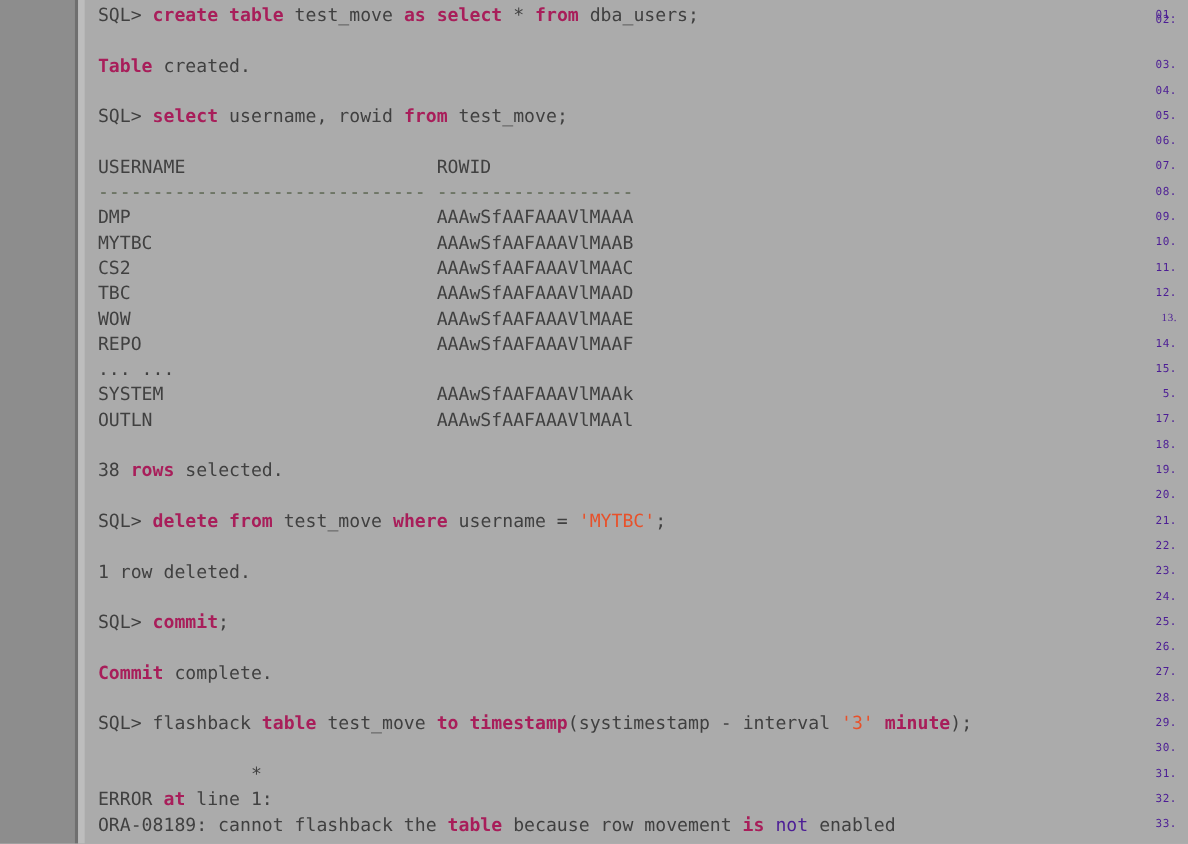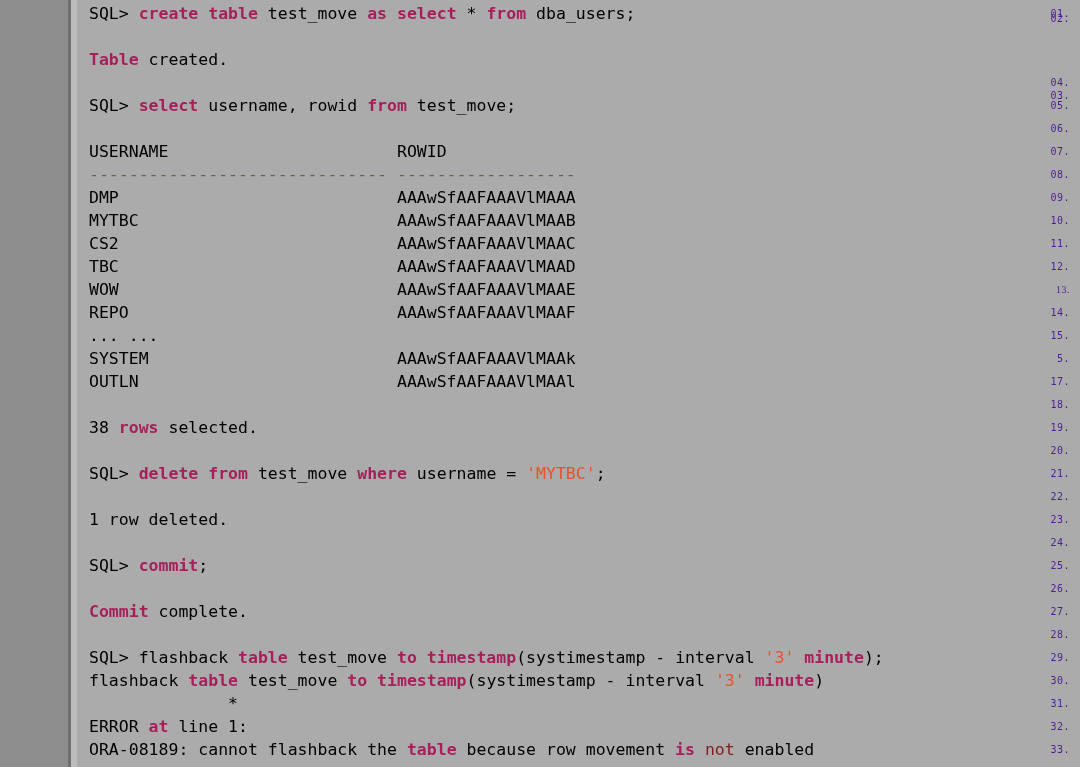--- a/index.html
+++ b/index.html
@@ -67,37 +67,37 @@
     line-height: 23px;
     font-size: 16.5px;
     white-space: pre;
     color: #2b2b2b;
     letter-spacing: 0px;
   }
 
   
   .kw   { color: #a81e5a; font-weight: bold; }
   .str  { color: #e8512a; }
-  .blue { color: #7f1d1d; }
+  .blue { color: #4c1d95; }
   .dash { color: #5c6652; }
-  .plain{ color: #000000; }
+  .plain{ color: #404040; }
 </style>
 </head>
 <body>
 
 <div id="code-viewer">
 
   <div id="gutter"></div>
   <div id="gutter-rule"></div>
   <div id="gutter-gap"></div>
 
   <div id="gutter-numbers">
       <div class="ln" style="top: 2px;">01.</div>
       <div class="ln" style="top: 7px;">02.</div>
-      <div class="ln" style="top: 48px; margin-top: 36px;">03.</div>
+      <div class="ln" style="top: 48px;">03.</div>
       <div class="ln" style="top: 71px;">04.</div>
       <div class="ln" style="top: 94px;">05.</div>
       <div class="ln" style="top: 117px;">06.</div>
       <div class="ln" style="top: 140px;">07.</div>
       <div class="ln" style="top: 163px;">08.</div>
       <div class="ln" style="top: 186px;">09.</div>
       <div class="ln" style="top: 209px;">10.</div>
       <div class="ln" style="top: 232px;">11.</div>
       <div class="ln" style="top: 255px;">12.</div>
       <div class="ln" style="top: 278px; font-family: Liberation Serif, serif;">13.</div>
@@ -146,19 +146,18 @@
       <div class="row" style="top: 439px;"></div>
       <div class="row" style="top: 462px;"><span class="plain">SQL&gt; </span><span class="kw">delete from</span><span class="plain"> test_move </span><span class="kw">where</span><span class="plain"> username = </span><span class="str">'MYTBC'</span><span class="plain">;</span></div>
       <div class="row" style="top: 485px;"></div>
       <div class="row" style="top: 508px;"><span class="plain">1 row deleted.</span></div>
       <div class="row" style="top: 531px;"></div>
       <div class="row" style="top: 554px;"><span class="plain">SQL&gt; </span><span class="kw">commit</span><span class="plain">;</span></div>
       <div class="row" style="top: 577px;"></div>
       <div class="row" style="top: 600px;"><span class="kw">Commit</span><span class="plain"> complete.</span></div>
       <div class="row" style="top: 623px;"></div>
       <div class="row" style="top: 646px;"><span class="plain">SQL&gt; flashback </span><span class="kw">table</span><span class="plain"> test_move </span><span class="kw">to timestamp</span><span class="plain">(systimestamp - interval </span><span class="str">'3'</span><span class="plain"> </span><span class="kw">minute</span><span class="plain">);</span></div>
-      <div class="row" style="top: 669px;"><span class="plain">flashback </span><span class="kw">table</span><span class="plain"> test_move </span><span class="kw">to timestamp</span><span class="plain">(systimestamp - interval </span><span class="str">'3'</span><span class="plain"> </span><span class="kw">minute</span><span class="plain">)</span></div>
       <div class="row" style="top: 692px;"><span class="plain">              *</span></div>
       <div class="row" style="top: 715px;"><span class="plain">ERROR </span><span class="kw">at</span><span class="plain"> line 1:</span></div>
       <div class="row" style="top: 738px;"><span class="plain">ORA-08189: cannot flashback the </span><span class="kw">table</span><span class="plain"> because row movement </span><span class="kw">is</span><span class="plain"> </span><span class="blue">not</span><span class="plain"> enabled</span></div>
     </div>
 
 </div>
 
 </body></html>

